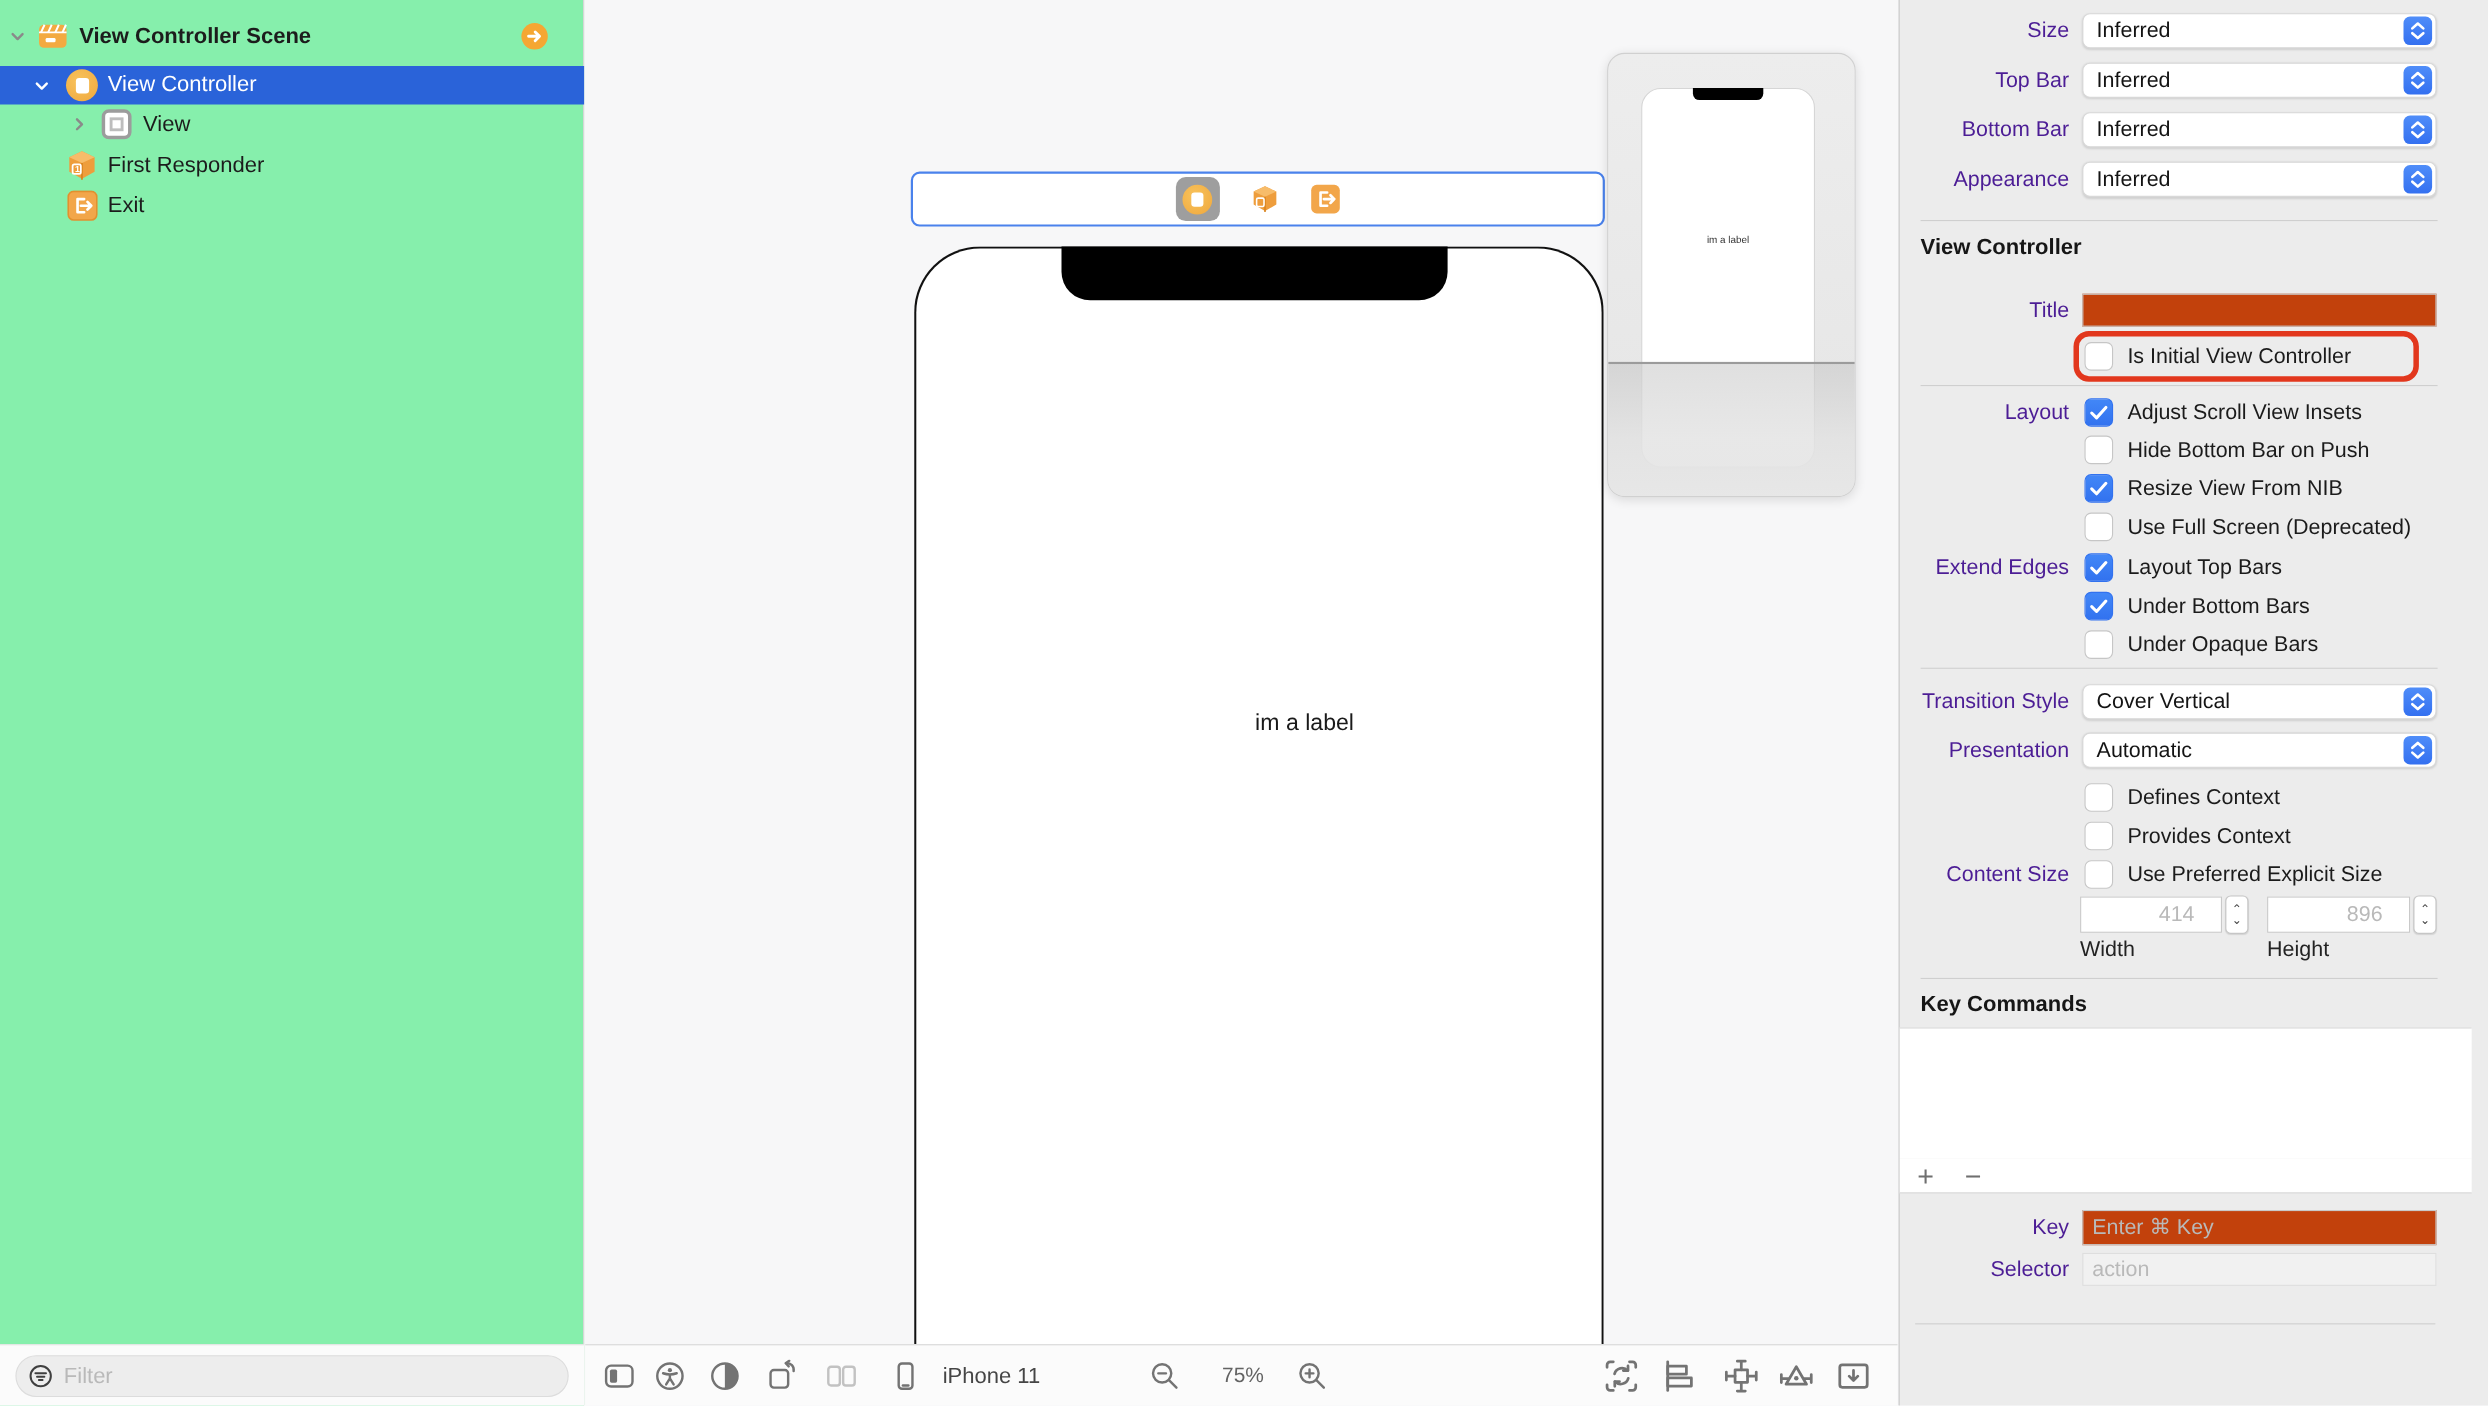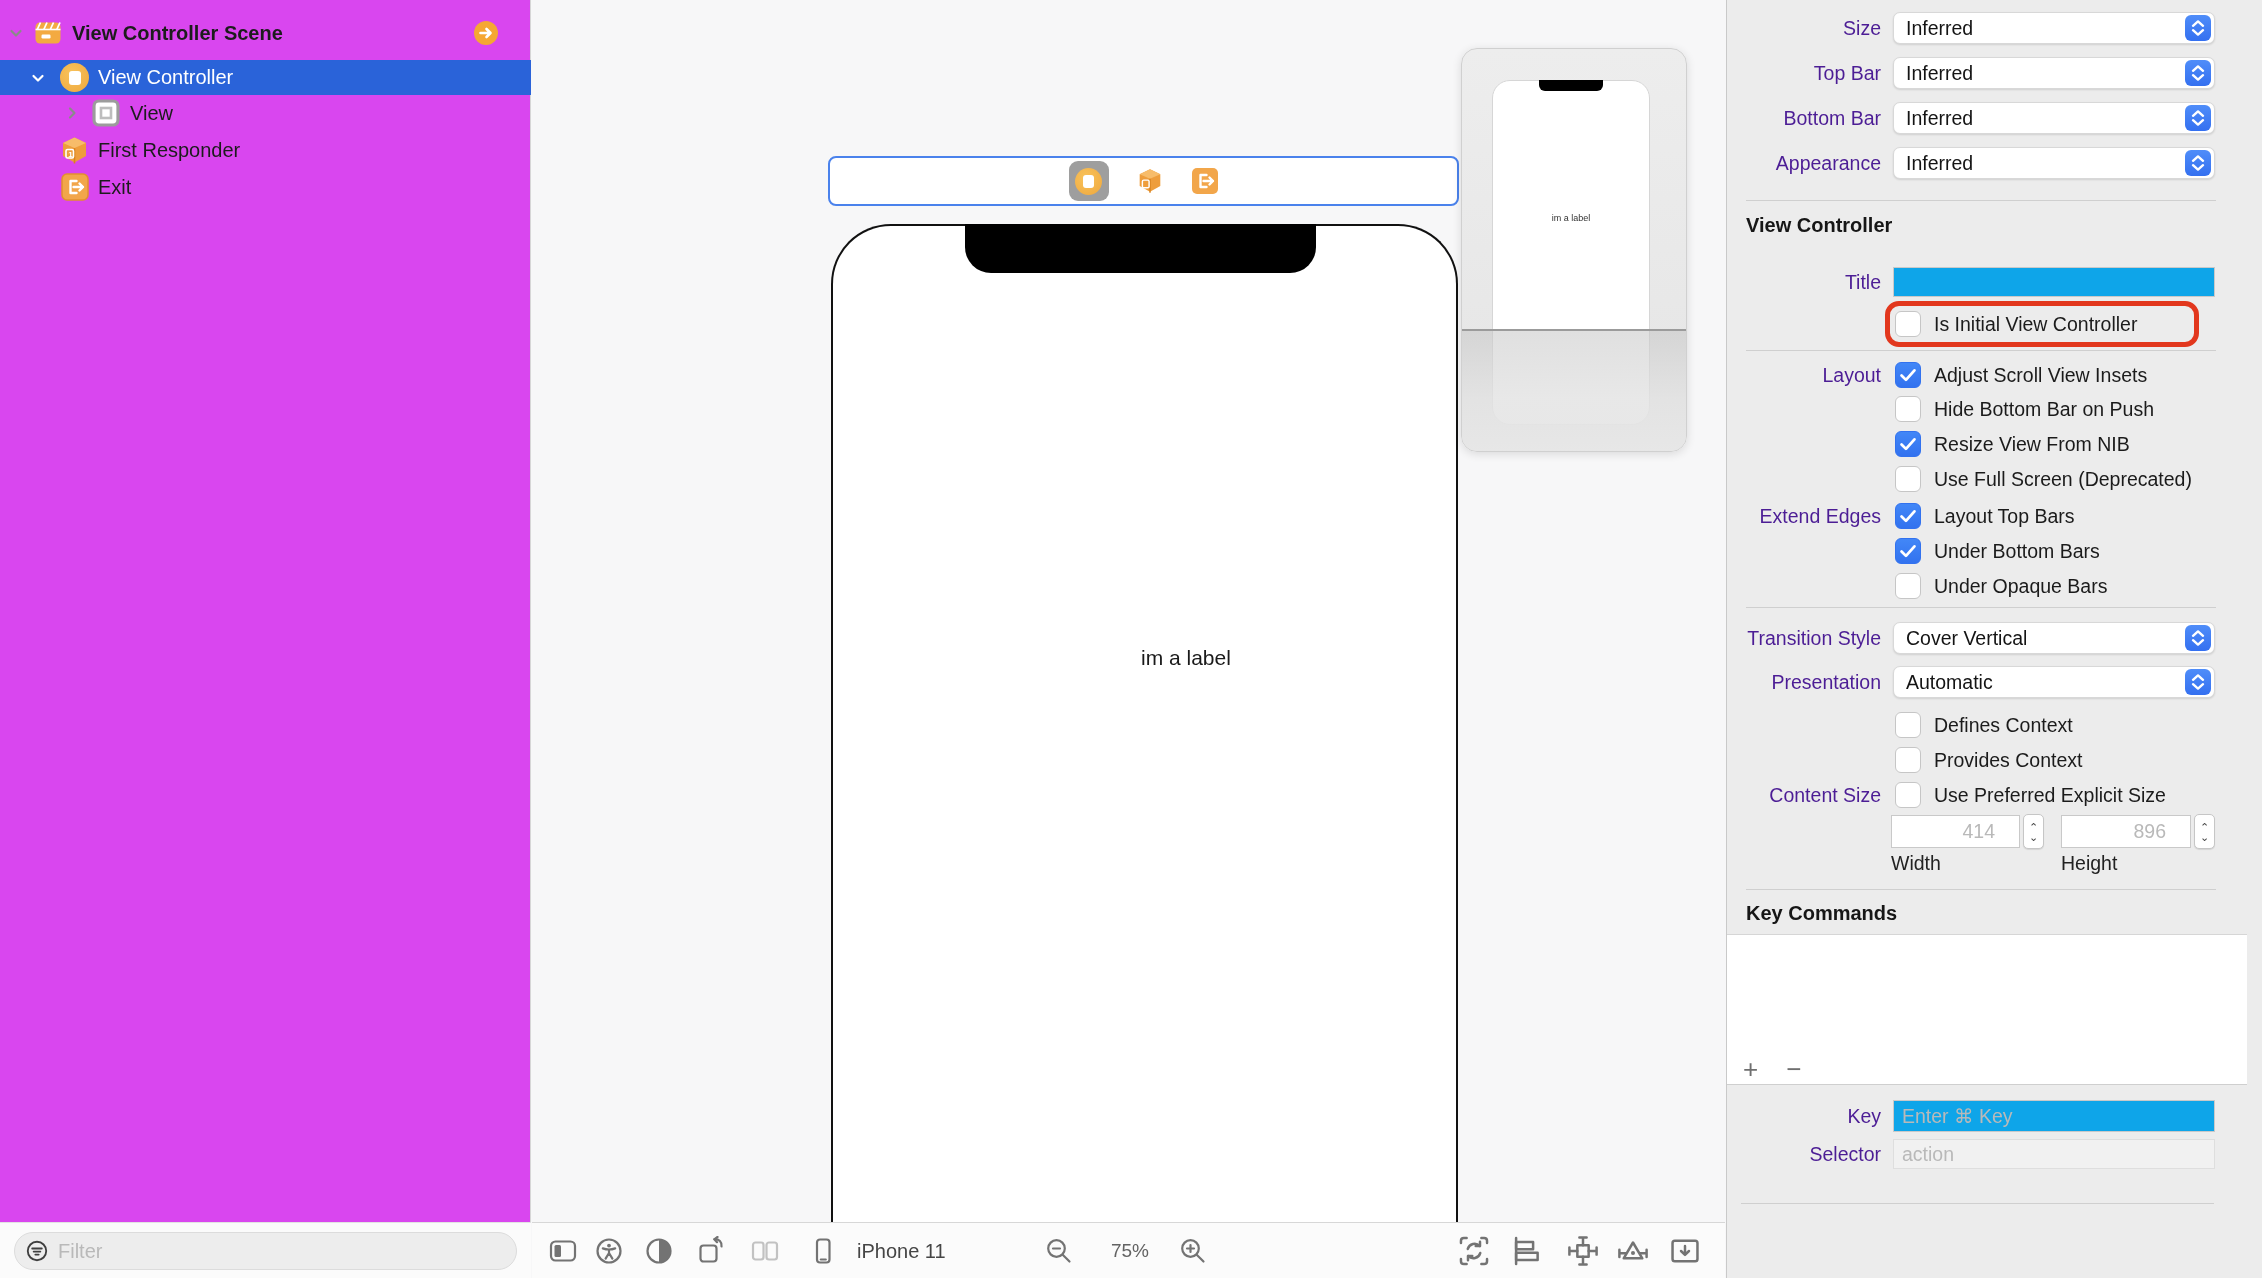--- a/index.html
+++ b/index.html
@@ -1,21 +1,21 @@
 <!DOCTYPE html>
 <html><head>
 <meta charset="utf-8">
 <style>
 * { margin:0; padding:0; box-sizing:border-box; }
 html,body { background:#ffffff; }
 .stage { position:relative; width:2262px; height:1278px; overflow:hidden;
   font-family:"Liberation Sans","DejaVu Sans",sans-serif; color:#1d1d1f; background:#f7f7f8; }
 
 
-.sidebar { position:absolute; left:0; top:0; width:531px; height:1278px; background:#d946ef; border-right:1px solid #d6d6d6; }
+.sidebar { position:absolute; left:0; top:0; width:531px; height:1278px; background:#86efac; border-right:1px solid #d6d6d6; }
 .orow { position:absolute; left:0; width:531px; height:34px; display:flex; align-items:center; font-size:20px; color:#1c1c1c; }
 .orow.selected { background:#2a63d9; color:#ffffff; }
 .oicon { position:absolute; display:inline-flex; align-items:center; justify-content:center; }
 .olabel { position:absolute; white-space:nowrap; }
 .chev { position:absolute; width:16px; height:16px; display:inline-flex; }
 .semibold { font-weight:600; }
 
 
 .filterbar { position:absolute; left:0; top:1222px; width:531px; height:56px; background:#fbfbfb; border-top:1px solid #e3e3e3; }
 .filterfield { position:absolute; left:14px; top:9px; width:503px; height:38px; background:#ededed; border:1px solid #dcdcdc; border-radius:19px; display:flex; align-items:center; padding-left:10px; gap:9px; }
@@ -47,21 +47,21 @@
 .cbar-text { position:absolute; top:0; height:56px; display:flex; align-items:center; font-size:20px; color:#454545; white-space:nowrap; }
 .zoomtext { position:absolute; top:0; height:56px; left:558px; width:80px; display:flex; align-items:center; justify-content:center; font-size:19px; color:#636363; }
 
 
 .inspector { position:absolute; left:1726px; top:0; width:536px; height:1278px; background:#ececec; border-left:1px solid #c9c9c9; font-size:19.5px; }
 .ilabel { position:absolute; left:0; width:154px; display:flex; align-items:center; justify-content:flex-end; color:#4c1d95; white-space:nowrap; }
 .ihead { position:absolute; left:19px; height:30px; display:flex; align-items:center; font-weight:700; font-size:20px; color:#161616; }
 .idiv { position:absolute; left:19px; width:470px; height:1px; background:#cfcfcf; }
 .popup { position:absolute; left:166px; width:322px; height:32px; background:#ffffff; border:1px solid #d8d8d8; border-radius:7px; box-shadow:0 1px 2px rgba(0,0,0,0.12); display:flex; align-items:center; padding-left:12px; color:#141414; }
 .popup .pstep { position:absolute; right:3px; top:2px; width:26px; height:26px; border-radius:6px; background:linear-gradient(180deg,#4f8df9,#3470f0); display:flex; align-items:center; justify-content:center; }
-.tfield { position:absolute; left:166px; width:322px; height:30px; background:#0ea5e9; border:1px solid #c9c9c9; font-size:19.5px; padding:0 8px; font-family:inherit; outline:none; color:#222; }
+.tfield { position:absolute; left:166px; width:322px; height:30px; background:#c2410c; border:1px solid #c9c9c9; font-size:19.5px; padding:0 8px; font-family:inherit; outline:none; color:#222; }
 .tfield::placeholder { color:#b9b9b9; }
 .tfield.dis { background:#f1f1f1; border-color:#dedede; }
 .ichk { position:absolute; left:168px; height:26px; display:flex; align-items:center; gap:13px; white-space:nowrap; color:#1b1b1b; }
 .cb { width:26px; height:26px; border-radius:6px; background:#fff; border:1px solid #c6c6c6; display:inline-flex; align-items:center; justify-content:center; flex:none; }
 .cb svg { display:none; }
 .cb.checked { background:linear-gradient(180deg,#4287f7,#3272ef); border-color:#3272ef; }
 .cb.checked svg { display:block; }
 .hl-red { position:absolute; left:158px; top:301px; width:314px; height:46px; border:5px solid #e2371d; border-radius:14px; }
 .numfield { position:absolute; width:129px; height:33px; background:#fff; border:1px solid #c9c9c9; font-size:19.5px; text-align:right; padding-right:24px; color:#b9b9b9; font-family:inherit; outline:none; }
 .nstep { position:absolute; width:21px; height:35px; background:#fff; border:1px solid #c6c6c6; border-radius:5px; box-shadow:0 1px 1px rgba(0,0,0,0.1); display:flex; flex-direction:column; align-items:center; justify-content:center; }

